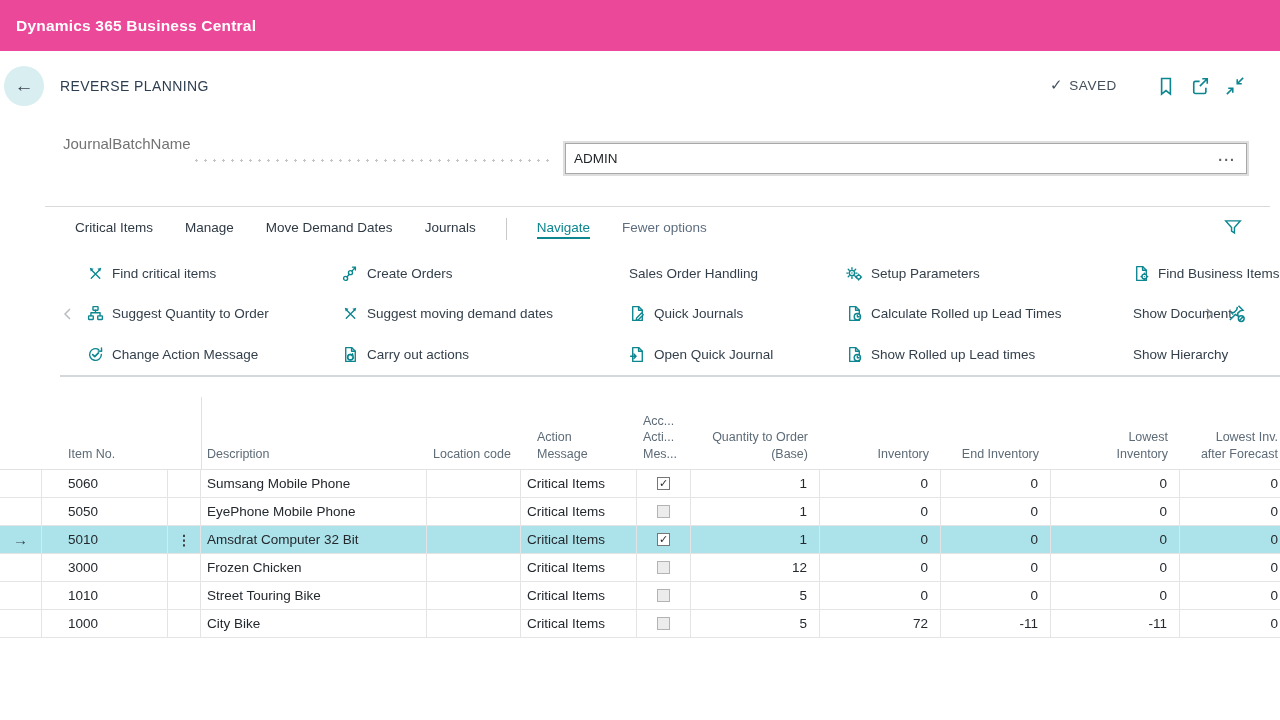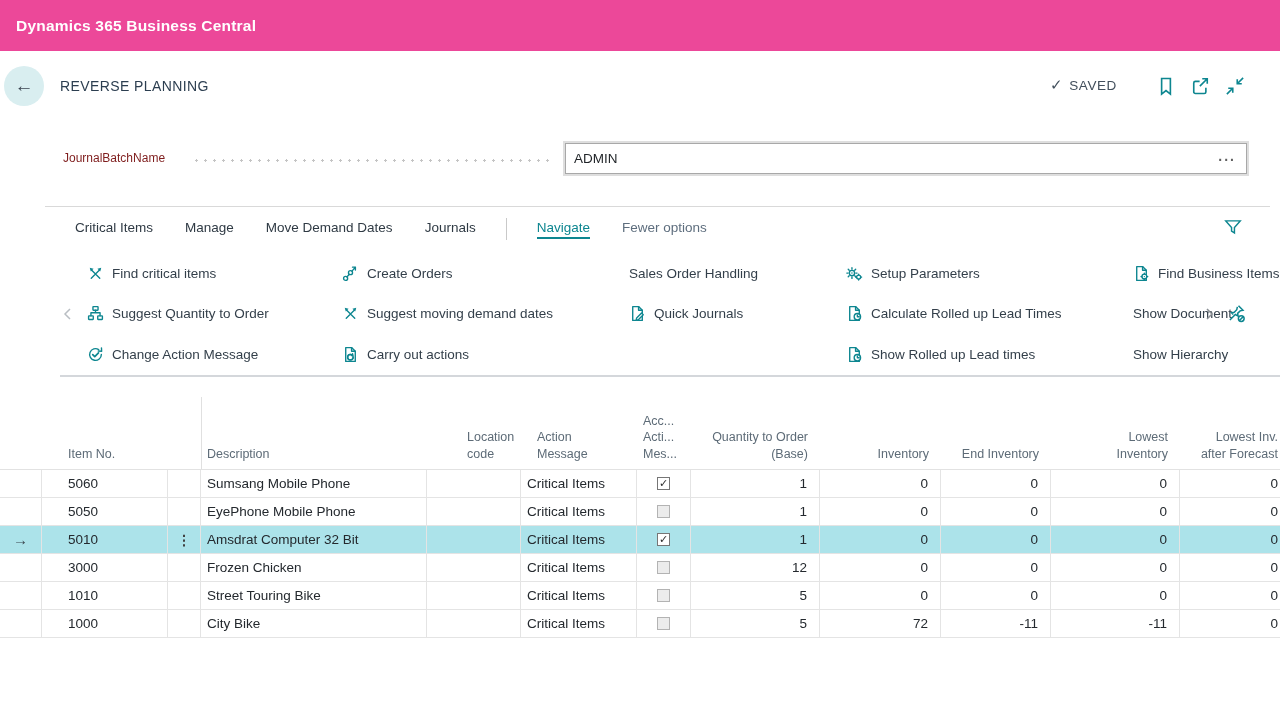--- a/index.html
+++ b/index.html
@@ -21,21 +21,21 @@
   }
   .page-title{
     position:absolute;left:60px;top:78px;font-size:14px;color:#2c3e50;letter-spacing:.4px;
   }
   .saved-wrap{position:absolute;left:1050px;top:76px;display:flex;align-items:center;gap:6px;
     color:#424f5c;font-size:13.5px;letter-spacing:.6px;}
   .saved-wrap .chk{font-size:15px;}
   .hdr-icon{position:absolute;top:76px;width:20px;height:20px;cursor:pointer;}
   .hdr-icon svg{display:block;}
   
-  .field-label{position:absolute;left:63px;top:151px;font-size:12px;color:#7f1d1d;}
+  .field-label{position:absolute;left:63px;top:135px;font-size:15px;color:#737373;}
   .leader{position:absolute;left:192px;top:159px;width:362px;height:3px;
     background-image:radial-gradient(circle,#c4c4c4 1px,transparent 1.3px);
     background-size:9px 3px;background-repeat:repeat-x;}
   .jbn-input{
     position:absolute;left:565px;top:143px;width:682px;height:31px;box-sizing:border-box;
     background:#fff;border:1px solid #a8a8a8;box-shadow:0 0 0 2px #dedede;
     display:flex;align-items:center;justify-content:space-between;padding:0 10px 0 8px;cursor:text;
   }
   .jbn-input .val{font-size:13.5px;color:#1f2327;}
   .jbn-input .assist{font-size:14px;color:#5f5f5f;font-weight:700;letter-spacing:2px;cursor:pointer;line-height:10px;margin-top:-6px;}
@@ -213,20 +213,30 @@
       <div class="rib-item">
         <span class="rib-ic">
           <svg width="17" height="17" viewBox="0 0 16 16" fill="none" stroke="#0d8690" stroke-width="1.3" stroke-linecap="round" stroke-linejoin="round">
             <path d="M3.5 1.5h5.5L12.5 5v9.5h-9z"></path>
             <path d="M9 1.5V5h3.5"></path>
             <path d="M7.2 12.2l4.6-4.6 1.6 1.6-4.6 4.6-2.1.5z" fill="#fff"></path>
           </svg>
         </span>
         <span class="lbl">Quick Journals</span>
       </div>
+      <div class="rib-item">
+        <span class="rib-ic">
+          <svg width="17" height="17" viewBox="0 0 16 16" fill="none" stroke="#0d8690" stroke-width="1.3" stroke-linecap="round" stroke-linejoin="round">
+            <path d="M3.5 1.5h5.5L12.5 5v9.5h-9z"></path>
+            <path d="M9 1.5V5h3.5"></path>
+            <path d="M1.5 9.7h5.2M4.6 7.6l2.1 2.1-2.1 2.1"></path>
+          </svg>
+        </span>
+        <span class="lbl">Open Quick Journal</span>
+      </div>
     </div>
     <div class="rib-col">
       <div class="rib-item">
         <span class="rib-ic">
           <svg width="17" height="17" viewBox="0 0 16 16" fill="none" stroke="#0d8690" stroke-width="1.3" stroke-linecap="round" stroke-linejoin="round">
             <circle cx="5.6" cy="7.6" r="2.5"></circle>
             <circle cx="5.6" cy="7.6" r=".7" fill="#0d8690" stroke="none"></circle>
             <path d="M5.6 3.9V2.6M5.6 11.3v1.3M1.9 7.6H.8M9.3 7.6h1.1M3 5l-.9-.9M8.2 10.2l.9.9M3 10.2l-.9.9M8.2 5l.9-.9"></path>
             <circle cx="11.9" cy="11.4" r="1.9"></circle>
             <path d="M11.9 9.5V8.6M11.9 13.3v.9M10 11.4h-.9M13.8 11.4h.9"></path>
@@ -304,21 +314,21 @@
         <div>Item No.</div>
       </div>
     </div>
     <div class="hcell" style="width: 33px;"></div>
     <div class="hcell desc" style="width: 226px;">
       <div class="hlines" style="padding: 0px 8px 0px 6px;">
         <div>Description</div>
       </div>
     </div>
     <div class="hcell" style="width: 94px;">
-      <div class="hlines" style="padding: 0px 8px 0px 6px; margin-left: 34px;">
+      <div class="hlines" style="padding: 0px 8px 0px 6px;">
         <div>Location code</div>
       </div>
     </div>
     <div class="hcell" style="width: 116px;">
       <div class="hlines" style="padding: 0px 8px 0px 16px;">
         <div>Action</div>
         <div>Message</div>
       </div>
     </div>
     <div class="hcell" style="width: 54px;">

